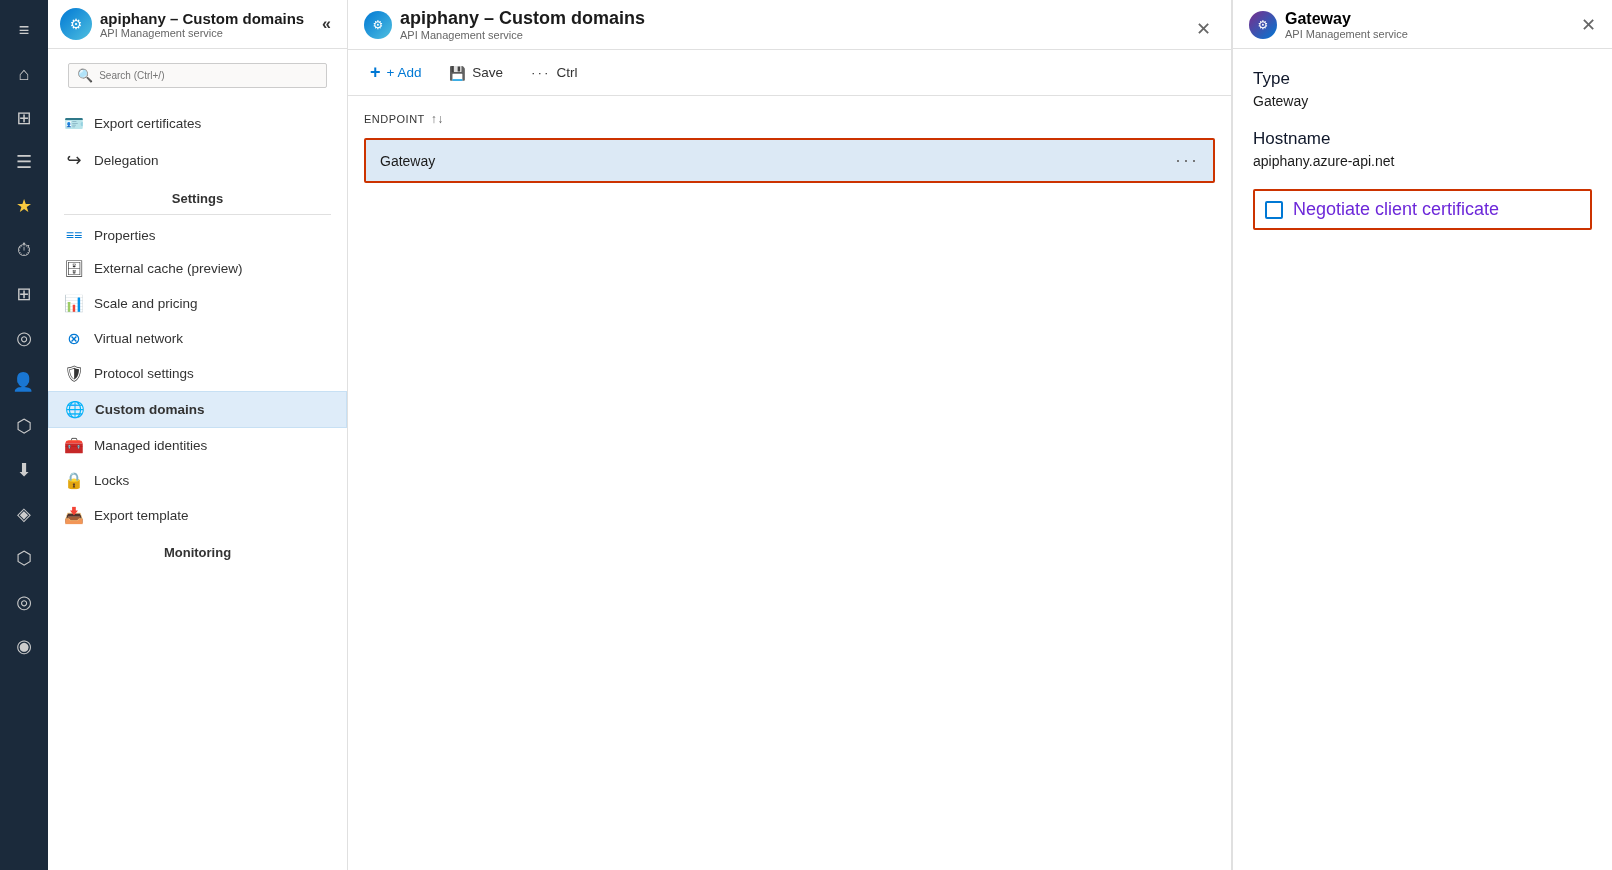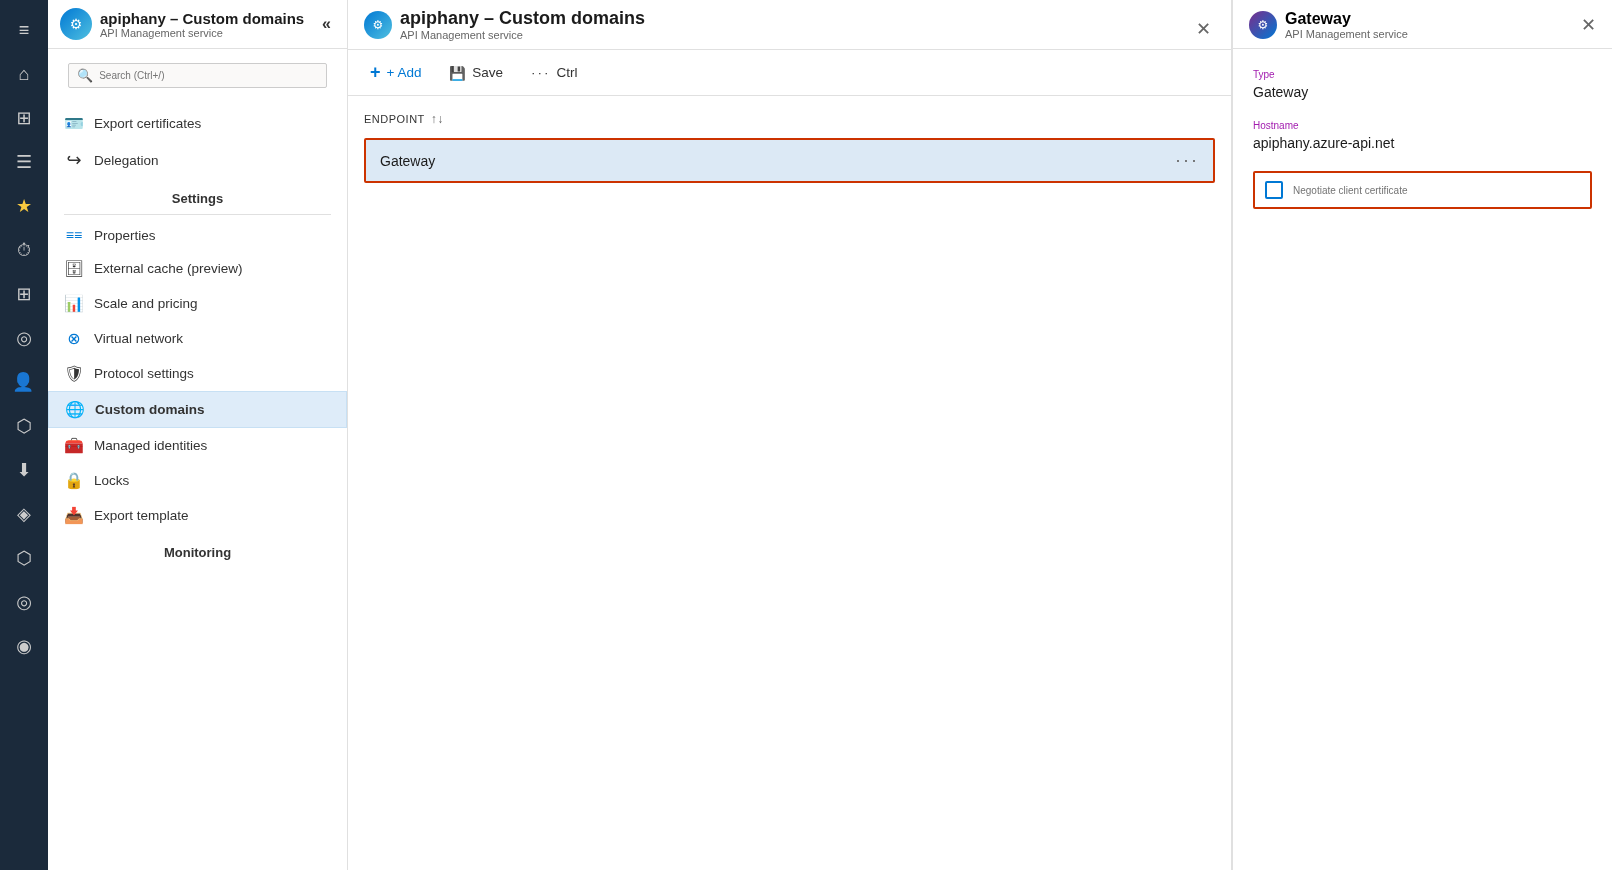--- a/index.html
+++ b/index.html
@@ -271,22 +271,22 @@
       color: #666;
     }
 
     .right-panel-body {
       padding: 20px 20px;
     }
     .field-group {
       margin-bottom: 20px;
     }
     .field-label {
-      font-size: 10px;
-      color: #a21caf;
+      font-size: 17px;
+      color: #0f172a;
       margin-bottom: 4px;
     }
     .field-value {
       font-size: 14px;
       color: #1b1b1b;
       font-weight: 400;
     }
 
     .checkbox-row {
       display: flex;
@@ -314,22 +314,22 @@
     .checkbox-box.checked {
       background: #0078d4;
       border-color: #0078d4;
     }
     .checkbox-box.checked::after {
       content: '✓';
       color: white;
       font-size: 12px;
     }
     .checkbox-text {
-      font-size: 10px;
-      color: #737373;
+      font-size: 18px;
+      color: #6d28d9;
     }
   </style>
 </head>
 <body>
 
 <div class="left-nav">
   <div class="left-nav-item">≡</div>
   <div class="left-nav-item">⌂</div>
   <div class="left-nav-item">⊞</div>
   <div class="left-nav-item">☰</div>

